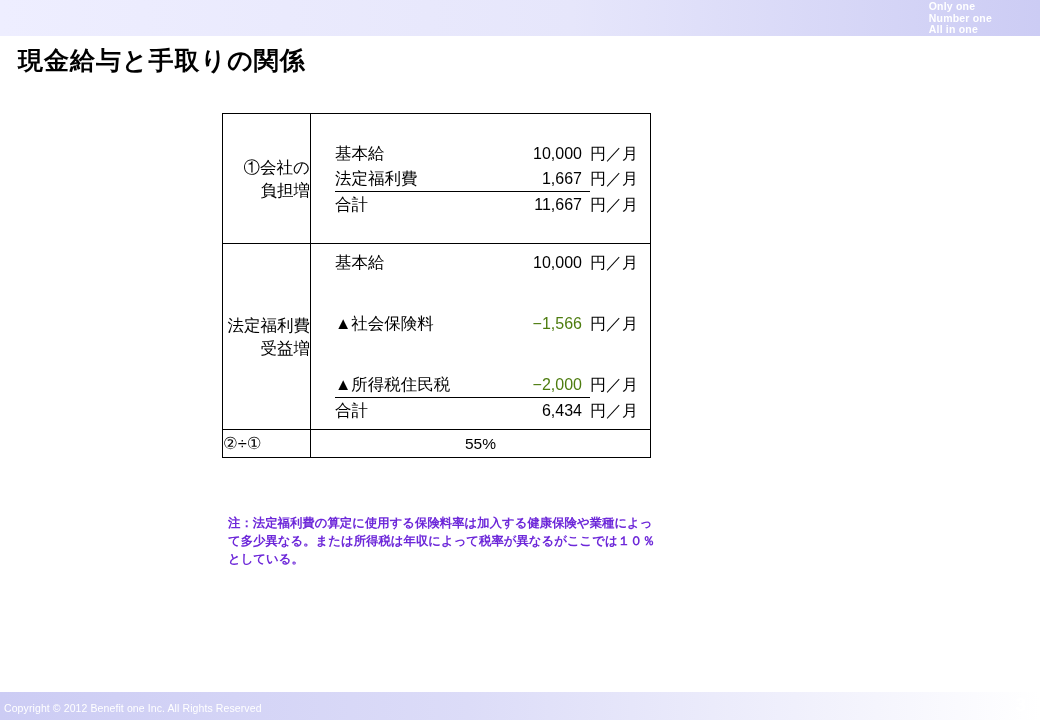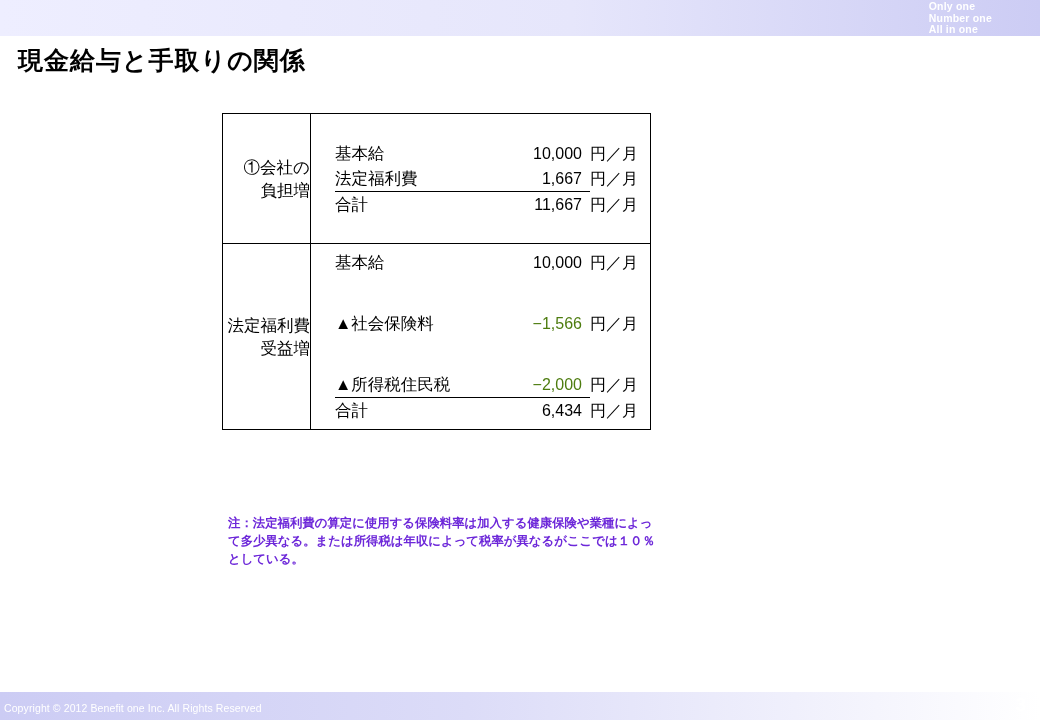--- a/index.html
+++ b/index.html
@@ -241,20 +241,24 @@
             </div>
             <div class="line">
               <span class="nm">合計</span>
               <span class="num">6,434</span>
               <span class="unit">円／月</span>
             </div>
           </div>
         </td>
       </tr>
 
+      <tr class="row-c">
+        <td class="ratio-label">②÷①</td>
+        <td class="ratio-cell">55%</td>
+      </tr>
     </tbody>
   </table>
 </div>
 
 <div class="note">注：法定福利費の算定に使用する保険料率は加入する健康保険や業種によって多少異なる。または所得税は年収によって税率が異なるがここでは１０％としている。</div>
 
 <div class="footer-band"></div>
 <div class="copyright">Copyright © 2012 Benefit one Inc. All Rights Reserved</div>
 <div class="page-num">3</div>
 

